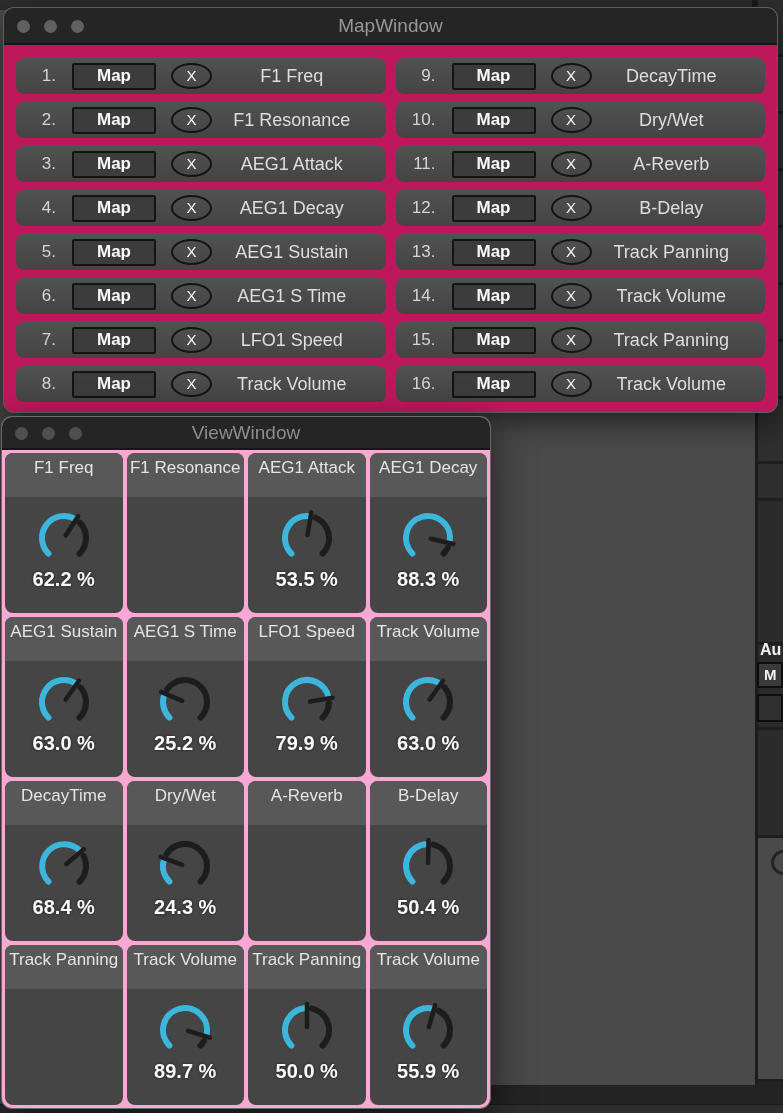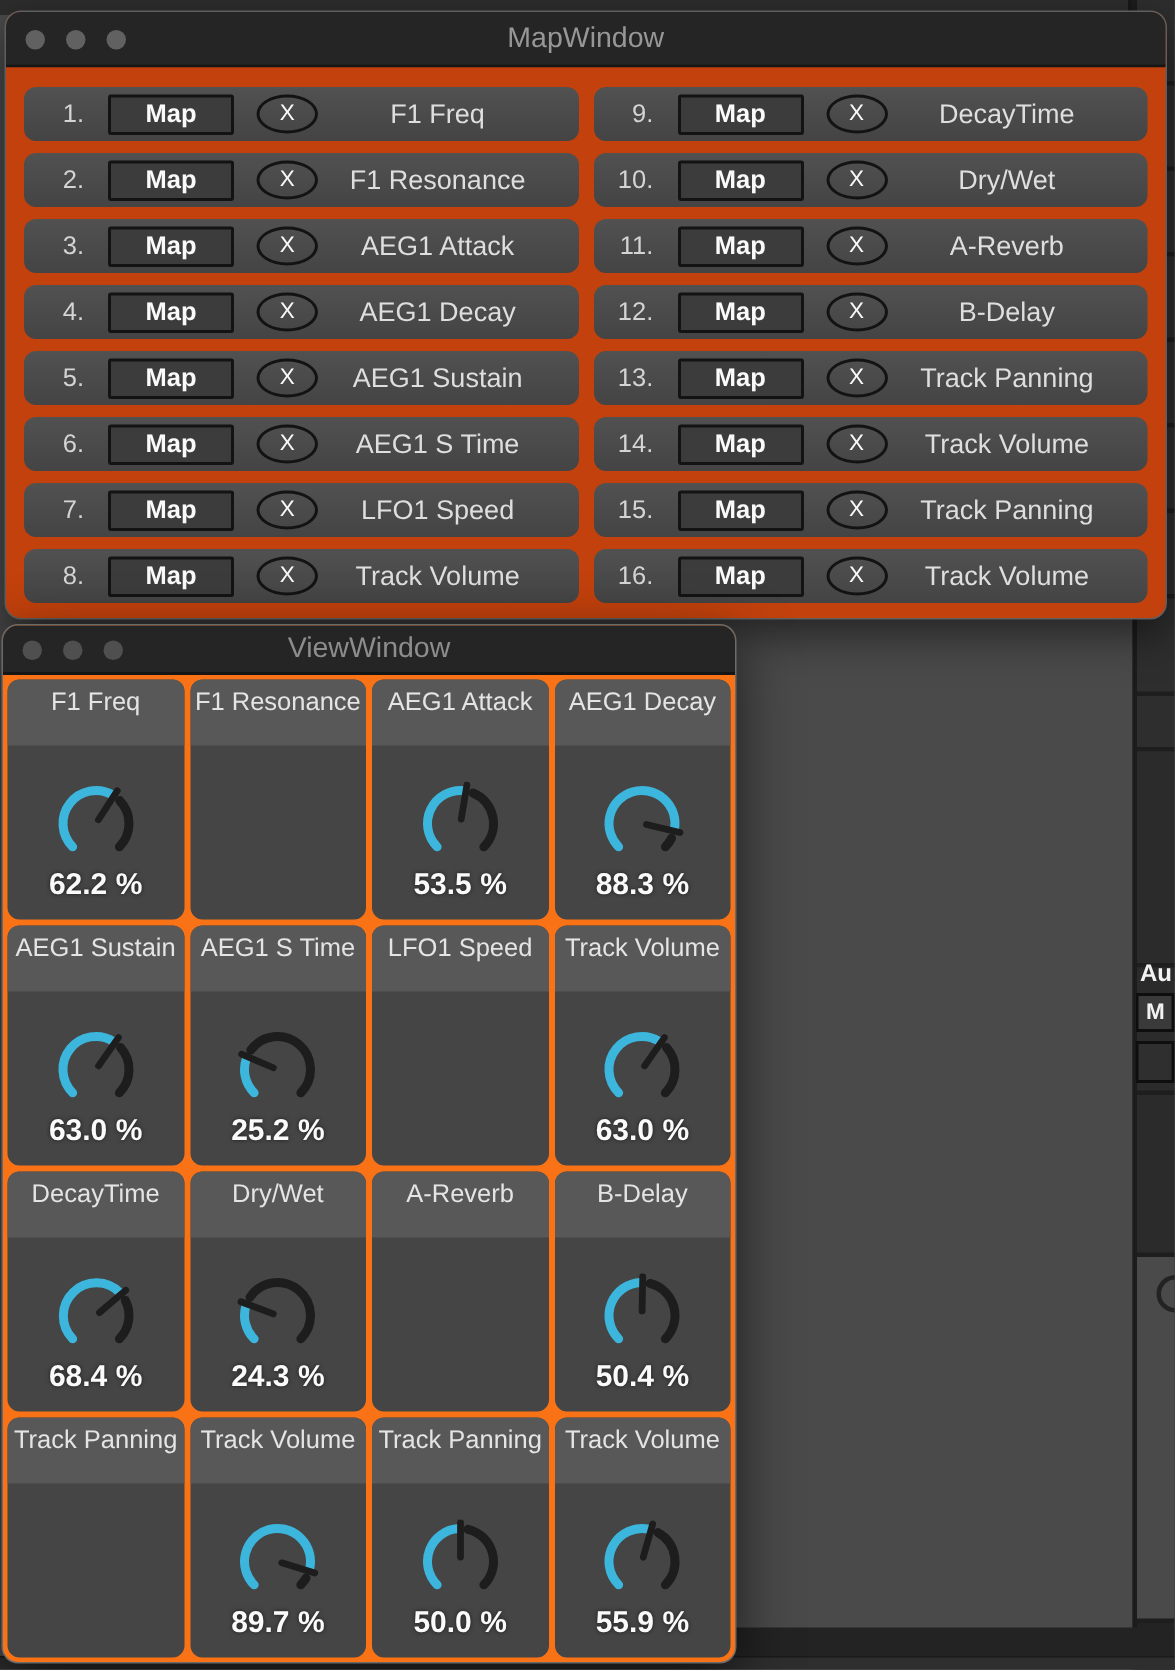--- a/index.html
+++ b/index.html
@@ -38,21 +38,21 @@
   }
   .bg-knob-partial {
     position:absolute; left:771px; top:850px; z-index:2;
     width:25px; height:25px; border:3px solid #232323; border-radius:50%;
   }
   .bg-bottom-band { position:absolute; left:488px; top:1085px; width:295px; height:20px; background:#232323; z-index:1; }
   .bg-bottom-strip { position:absolute; left:0; top:1104px; width:783px; height:9px; background:#2e2e2e; border-top:1px solid #1a1a1a; z-index:1; }
 
   
   .window {
-    position:absolute; border-radius:10px; background:#c2410c;
+    position:absolute; border-radius:10px; background:#be185d;
     box-shadow:0 0 0 1px #5f5f5f, 0 10px 30px rgba(0,0,0,.55);
   }
   .titlebar {
     position:relative; height:37px; background:#252525;
     border-radius:10px 10px 0 0; border-bottom:2px solid #161616;
   }
   .titlebar .title {
     text-align:center; line-height:36px; font-size:19px; color:#979797;
   }
   .lights { position:absolute; left:13px; top:12px; display:flex; gap:14px; }
@@ -86,21 +86,21 @@
     background:transparent; border:2px solid #131313; border-radius:50%;
     color:#fafafa; font-size:15px; line-height:20px;
     font-family:"Liberation Sans", sans-serif; cursor:default;
   }
   .row-param {
     flex:1; text-align:center; color:#dedede; font-size:18px;
     white-space:nowrap; overflow:hidden; padding-right:6px;
   }
 
   
-  #view-window { left:2px; top:417px; width:488px; height:691px; background:#f97316; z-index:6;
+  #view-window { left:2px; top:417px; width:488px; height:691px; background:#f9a8d4; z-index:6;
     box-shadow:0 0 0 1px #6a6a6a, 0 12px 40px rgba(0,0,0,.65); }
   #view-window .titlebar { height:33px; }
   #view-window .titlebar .title { line-height:32px; color:#8d8d8d; }
   #view-window .lights { top:10px; }
   #view-window .light { background:#4f4f4f; }
   .knob-grid {
     padding:3px; display:grid;
     grid-template-columns:repeat(4,1fr);
     grid-template-rows:repeat(4,160px);
     gap:4px;
@@ -110,21 +110,21 @@
     display:flex; flex-direction:column;
   }
   .knob-header {
     height:44px; background:#585858; flex:none;
     display:flex; justify-content:safe center; align-items:flex-start;
     overflow:hidden; padding-top:5px;
   }
   .knob-header span { white-space:nowrap; color:#e4e4e4; font-size:17px; }
   .knob-body {
     flex:1; display:flex; flex-direction:column;
-    align-items:center; justify-content:flex-end; padding-bottom:11px;
+    align-items:center; justify-content:flex-end; padding-bottom:22px;
   }
   .knob { width:56px; height:56px; }
   .knob-value {
     margin-top:2px; color:#fafafa; font-size:20px; font-weight:bold;
     text-shadow:0 0 3px rgba(0,0,0,.6);
   }
 </style>
 </head>
 <body>
 
@@ -340,20 +340,28 @@
               <path d="M 10.21 15.06 A 22 22 0 1 1 43.56 43.56" stroke="#1d1d1d" stroke-width="6" fill="none" stroke-linecap="round"></path>
               <line x1="25.24" y1="26.83" x2="4.07" y2="17.82" stroke="#1d1d1d" stroke-width="4.5" stroke-linecap="round"></line>
             </svg></div>
         <div class="knob-value">25.2 %</div>
       </div>
     </div>
     <div class="knob-cell">
       <div class="knob-header">
           <span>LFO1 Speed</span>
         </div>
+      <div class="knob-body">
+        <div class="knob"><svg width="56" height="56" viewBox="0 0 56 56">
+              <path d="M 12.44 43.56 A 22 22 0 1 1 49.50 23.32" stroke="#3cb6dc" stroke-width="6" fill="none" stroke-linecap="round"></path>
+              <path d="M 49.95 29.43 A 22 22 0 0 1 43.56 43.56" stroke="#1d1d1d" stroke-width="6" fill="none" stroke-linecap="round"></path>
+              <line x1="30.96" y1="27.52" x2="53.66" y2="23.81" stroke="#1d1d1d" stroke-width="4.5" stroke-linecap="round"></line>
+            </svg></div>
+        <div class="knob-value">79.9 %</div>
+      </div>
     </div>
     <div class="knob-cell">
       <div class="knob-header">
           <span>Track Volume</span>
         </div>
       <div class="knob-body">
         <div class="knob"><svg width="56" height="56" viewBox="0 0 56 56">
               <path d="M 12.44 43.56 A 22 22 0 0 1 39.69 9.36" stroke="#3cb6dc" stroke-width="6" fill="none" stroke-linecap="round"></path>
               <path d="M 44.37 13.31 A 22 22 0 0 1 43.56 43.56" stroke="#1d1d1d" stroke-width="6" fill="none" stroke-linecap="round"></path>
               <line x1="29.73" y1="25.55" x2="42.95" y2="6.73" stroke="#1d1d1d" stroke-width="4.5" stroke-linecap="round"></line>

